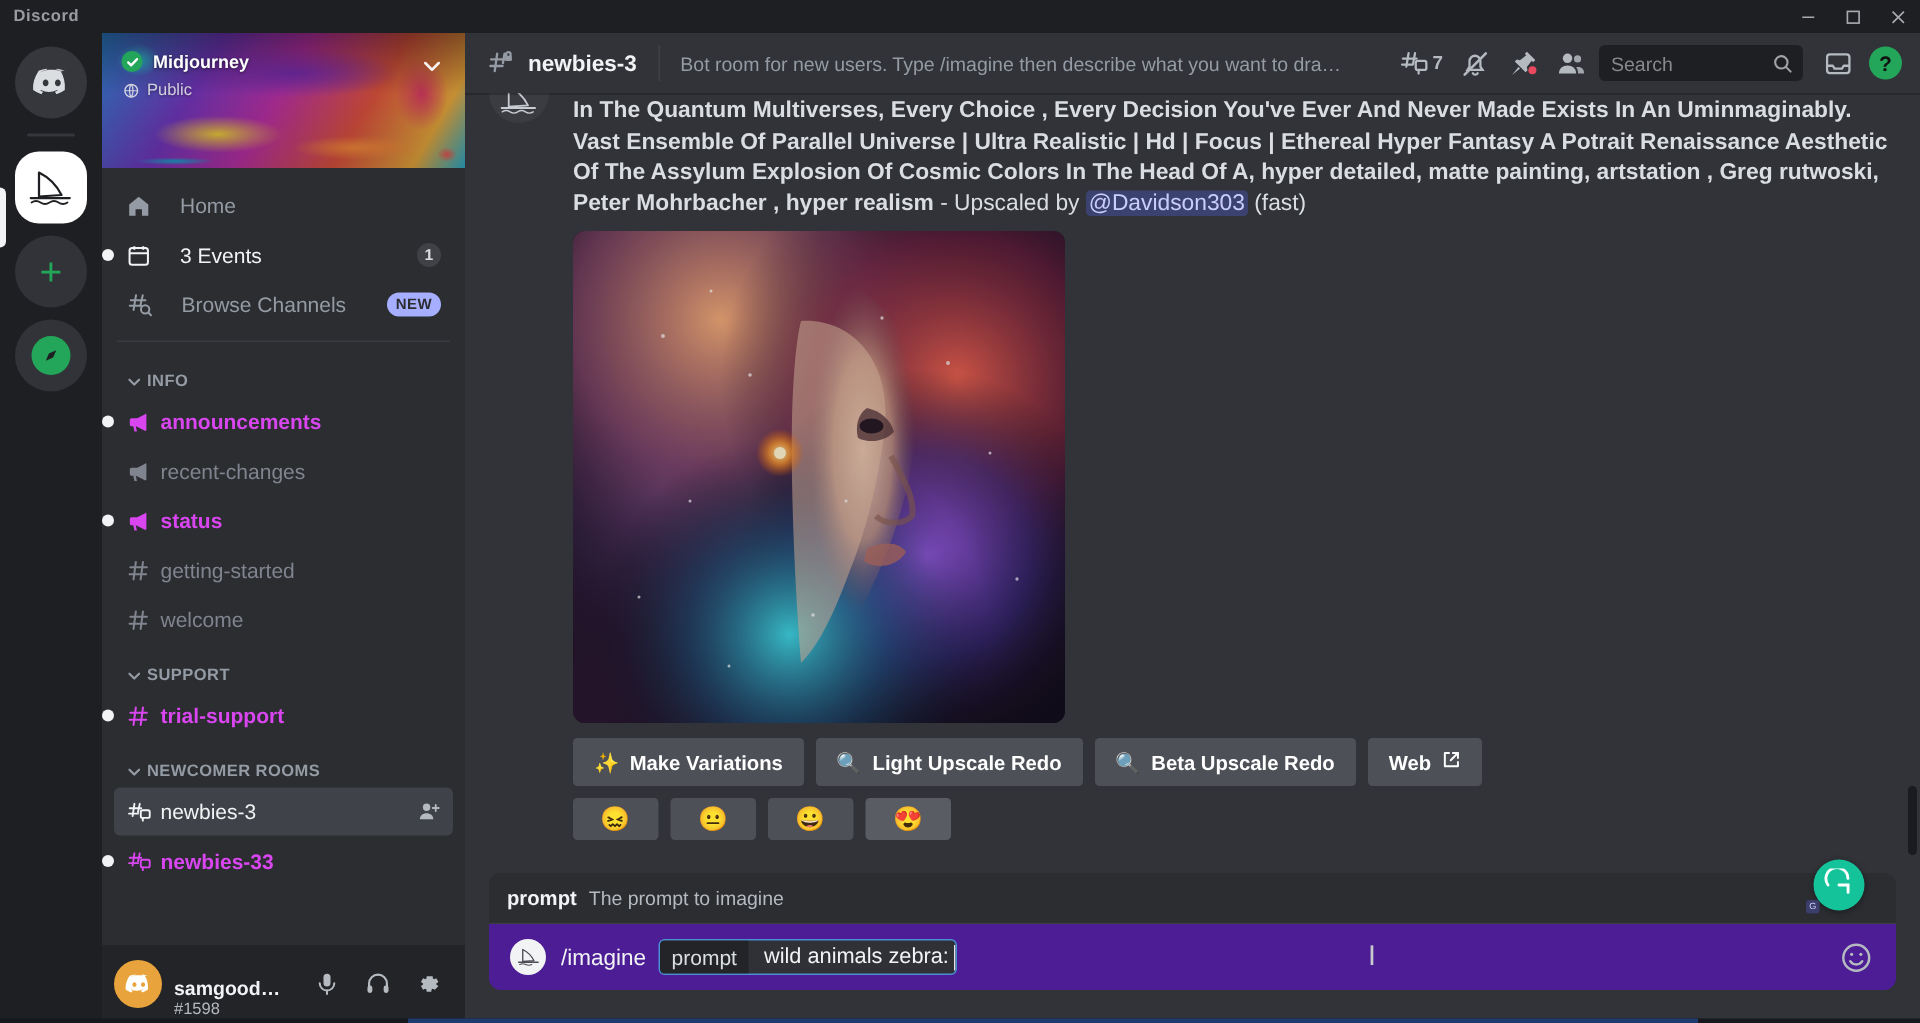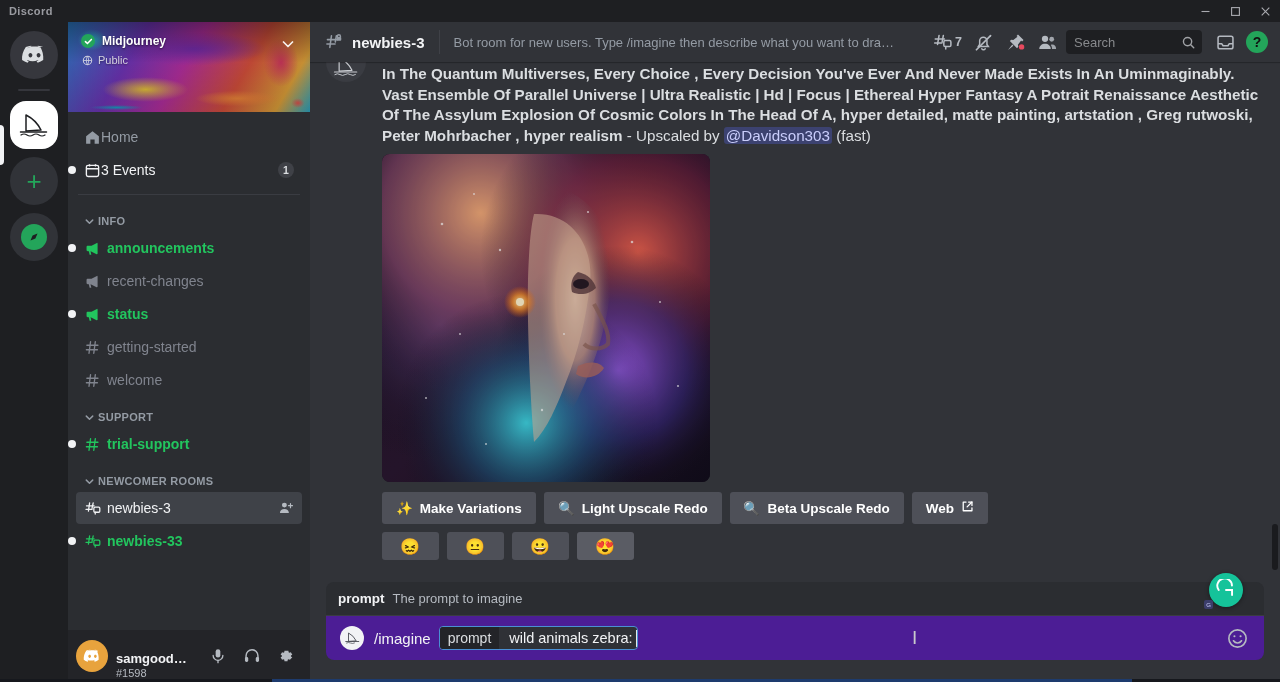--- a/index.html
+++ b/index.html
@@ -70,21 +70,21 @@
   .bannerrow { position:absolute; left:13px; top:12px; display:flex; align-items:center; gap:7px; z-index:2; }
   .verif { width:14px; height:14px; border-radius:50%; background:#23a55a; display:flex; align-items:center; justify-content:center; }
   .srvname { font-size:12px; font-weight:bold; color:#fff; text-shadow:0 1px 2px rgba(0,0,0,.55); }
   .bannerchev { position:absolute; right:14px; top:14px; z-index:2; color:#fff; opacity:.92; }
   .publicrow { position:absolute; left:14px; top:32px; z-index:2; display:flex; align-items:center; gap:5px;
     color:#e8e9ea; font-size:11px; opacity:.85; text-shadow:0 1px 2px rgba(0,0,0,.5); }
 
   .chanscroll { flex:1; overflow:hidden; padding-top:8px; }
   .navitem {
     height:32px; margin:1px 8px; border-radius:4px; display:flex; align-items:center;
-    padding:0 8px; gap:0; color:#949ba4; font-size:14px; cursor:pointer; position:relative;
+    padding:0 8px; gap:19px; color:#949ba4; font-size:14px; cursor:pointer; position:relative;
   }
   .navitem .ilabel { font-weight:500; }
   .navitem.unread { color:#f2f3f5; font-weight:600; }
   .dot { position:absolute; left:-8px; width:8px; height:8px; background:#f2f3f5; border-radius:4px; }
   .badge-num {
     margin-left:auto; min-width:16px; height:16px; border-radius:8px; background:#3f4147;
     color:#dbdee1; font-size:10.5px; font-weight:bold; display:flex; align-items:center; justify-content:center; padding:0 5px;
   }
   .badge-new {
     margin-left:auto; height:16px; border-radius:8px; background:#a5aeff;
@@ -93,21 +93,21 @@
   .divline { height:1px; background:#3a3c42; margin:8px 10px 6px 10px; }
   .cat {
     display:flex; align-items:center; gap:3px; padding:14px 8px 4px 8px; margin:0 8px;
     color:#949ba4; font-size:11px; font-weight:bold; letter-spacing:.3px; cursor:pointer;
   }
   .chanrow {
     height:32px; margin:1px 8px; border-radius:4px; display:flex; align-items:center;
     padding:0 8px; gap:6px; color:#80848e; font-size:14px; cursor:pointer; position:relative;
   }
   .chanrow .cname { font-weight:500; }
-  .chanrow.unread { color:#22c55e; }
+  .chanrow.unread { color:#d946ef; }
   .chanrow.unread .cname { font-weight:600; }
   .chanrow.sel { background:#3f4248; color:#f2f3f5; }
   .chanrow .trail { margin-left:auto; color:#b5bac1; display:flex; align-items:center; }
 
   
   .userpanel {
     height:52px; flex:0 0 52px; background:#232428; display:flex; align-items:center; padding:0 8px; gap:8px;
   }
   .uavatar { width:32px; height:32px; border-radius:50%; background:#e8a33d; display:flex; align-items:center; justify-content:center; flex:0 0 32px; position:relative; }
   .uinfo { min-width:0; line-height:1.15; }
@@ -294,20 +294,30 @@
         <div class="navitem unread">
           <span class="dot"></span>
           <svg width="17" height="17" viewBox="0 0 20 20" fill="none" stroke="currentColor" stroke-width="1.6">
             <rect x="2.8" y="4" width="14.4" height="13" rx="2"></rect>
               <path d="M2.8 8h14.4M6.5 2.6v2.6M13.5 2.6v2.6"></path>
           </svg>
           <span class="ilabel">3 Events</span>
           <span class="badge-num">1</span>
         </div>
 
+        <div class="navitem">
+          <svg width="18" height="18" viewBox="0 0 20 20" fill="none" stroke="currentColor" stroke-width="1.5">
+            <path d="M7.4 3.2L5.6 14M12.4 3.2L10.6 11" stroke-linecap="round"></path>
+            <path d="M3.6 6.8h10.8M2.8 11h8.6" stroke-linecap="round"></path>
+            <circle cx="14.2" cy="13.6" r="3.1"></circle>
+              <path d="M16.5 15.9l2 2" stroke-linecap="round"></path>
+          </svg>
+          <span class="ilabel">Browse Channels</span>
+          <span class="badge-new">NEW</span>
+        </div>
 
         <div class="divline"></div>
 
         <div class="cat">
           <svg width="11" height="11" viewBox="0 0 12 12">
               <path d="M2.5 4.5L6 8l3.5-3.5" fill="none" stroke="currentColor" stroke-width="1.6" stroke-linecap="round" stroke-linejoin="round"></path>
             </svg>
           <span>INFO</span>
         </div>
 

